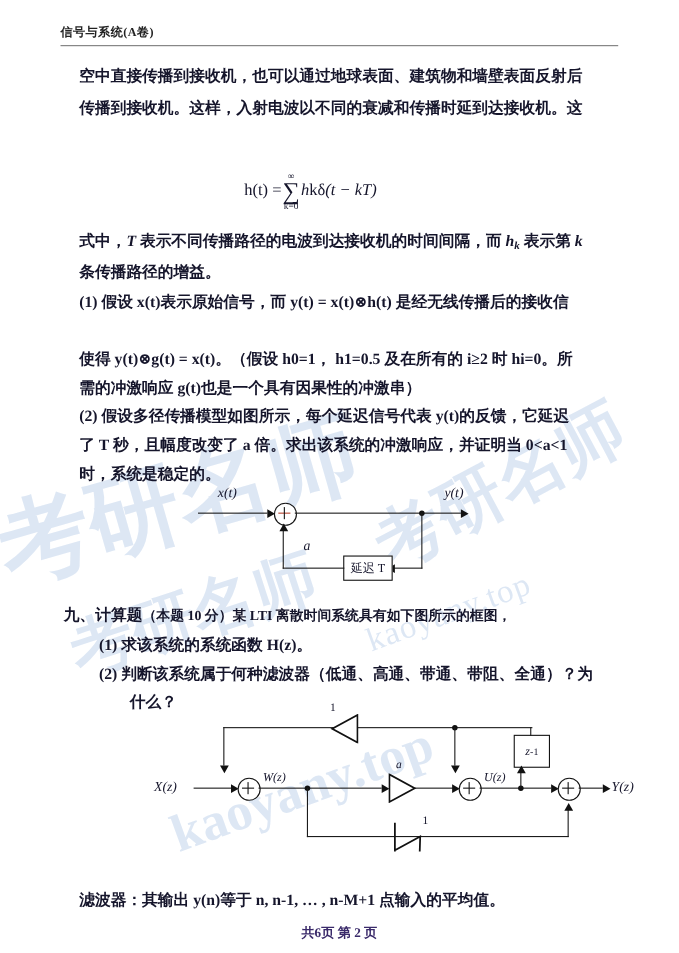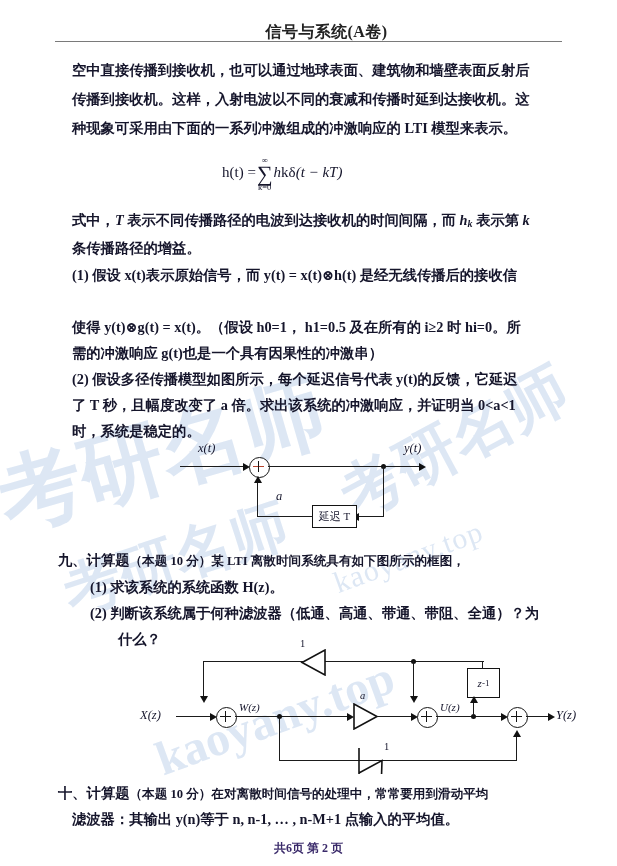--- a/index.html
+++ b/index.html
@@ -16,22 +16,22 @@
   
   .wm{position:absolute;pointer-events:none;color:#c9d9ee;opacity:.62;
       font-family:"Liberation Serif",serif;white-space:nowrap;z-index:0;}
   .wm1{left:-6px;top:398px;font-size:84px;transform:rotate(-16deg);font-weight:700;}
   .wm2{left:330px;top:400px;font-size:62px;transform:rotate(-28deg);font-weight:700;}
   .wm3{left:330px;top:540px;font-size:30px;transform:rotate(-20deg);letter-spacing:1px;}
   .wm4{left:60px;top:520px;font-size:58px;transform:rotate(-18deg);font-weight:700;}
   .wm5{left:150px;top:690px;font-size:48px;transform:rotate(-20deg);font-weight:700;}
 
   
-  .hdr{position:absolute;left:73px;top:22px;width:507px;text-align:center;
-       font-size:16px;font-weight:700;color:#222;letter-spacing:.4px;}
+  .hdr{position:absolute;left:55px;top:22px;width:507px;text-align:left;
+       font-size:11px;font-weight:700;color:#222;letter-spacing:.4px;}
   .hdr-rule{position:absolute;left:55px;top:41px;width:507px;height:0;
             border-top:1.6px solid #7a7a7a;}
 
   
   .tx{position:absolute;z-index:2;font-size:14.3px;line-height:1;
       color:#15152b;white-space:nowrap;font-weight:600;
       font-family:"Liberation Serif","DejaVu Serif",serif;}
   .tx .lat{font-family:"Liberation Serif",serif;font-style:italic;font-weight:600;}
   .tx .sub{font-size:10px;vertical-align:-2px;font-style:italic;}
   .bold{font-weight:800;}
@@ -83,21 +83,20 @@
   <div class="wm wm2">考研名师</div>
   <div class="wm wm3">kaoyany.top</div>
   <div class="wm wm4">考研名师</div>
   <div class="wm wm5">kaoyany.top</div>
 
   <div class="hdr">信号与系统(A卷)</div>
   <div class="hdr-rule"></div>
 
   <div class="tx" style="left:72px;top:63px;">空中直接传播到接收机，也可以通过地球表面、建筑物和墙壁表面反射后</div>
   <div class="tx" style="left:72px;top:92px;">传播到接收机。这样，入射电波以不同的衰减和传播时延到达接收机。这</div>
-  <div class="tx" style="left:72px;top:121px;">种现象可采用由下面的一系列冲激组成的冲激响应的 LTI 模型来表示。</div>
 
   <div class="formula" style="left:222px;top:156px;">
     <span class="lat">h(t) =</span><span class="sumwrap"><span class="lim">∞</span><span class="sig">∑</span><span class="lim">k=0</span></span><i>h</i><span class="sub">k</span><span>δ</span><i>(t − kT)</i>
   </div>
 
   <div class="tx" style="left:72px;top:213px;">
     <span>式中，</span><span class="lat">T</span><span> 表示不同传播路径的电波到达接收机的时间间隔，而 </span><span class="lat">h</span><span class="sub">k</span><span> 表示第 </span><span class="lat">k</span>
   </div>
   <div class="tx" style="left:72px;top:241px;">条传播路径的增益。</div>
 
@@ -210,19 +209,16 @@
     <div class="ln lnh" style="left:279px;top:760px;width:238px;"></div>
     <div class="ln lnv" style="left:516px;top:736px;height:25px;"></div>
     <div class="arw arw-u" style="left:512.5px;top:730px;"></div>
 
     <svg style="position:absolute;left:358px;top:747px;" width="26" height="27">
       <polygon points="1,748 1,1 1,26 24,13.5" fill="#ffffff" stroke="#121212" stroke-width="1.6"></polygon>
     </svg>
     <div class="lbl sml n" style="left:384px;top:741px;">1</div>
   </div>
 
-  <div class="tx" style="left:58px;top:786px;">
-    <span class="bold">十、</span><span class="bold">计算题</span><span class="sm">（本题 10 分）在对离散时间信号的处理中，常常要用到滑动平均</span>
-  </div>
   <div class="tx" style="left:72px;top:812px;">滤波器：其输出 y(n)等于 n, n-1, … , n-M+1 点输入的平均值。</div>
 
   <div class="ftr" style="top:840px;">共6页  第 2 页</div>
 </div>
 
 </body></html>

